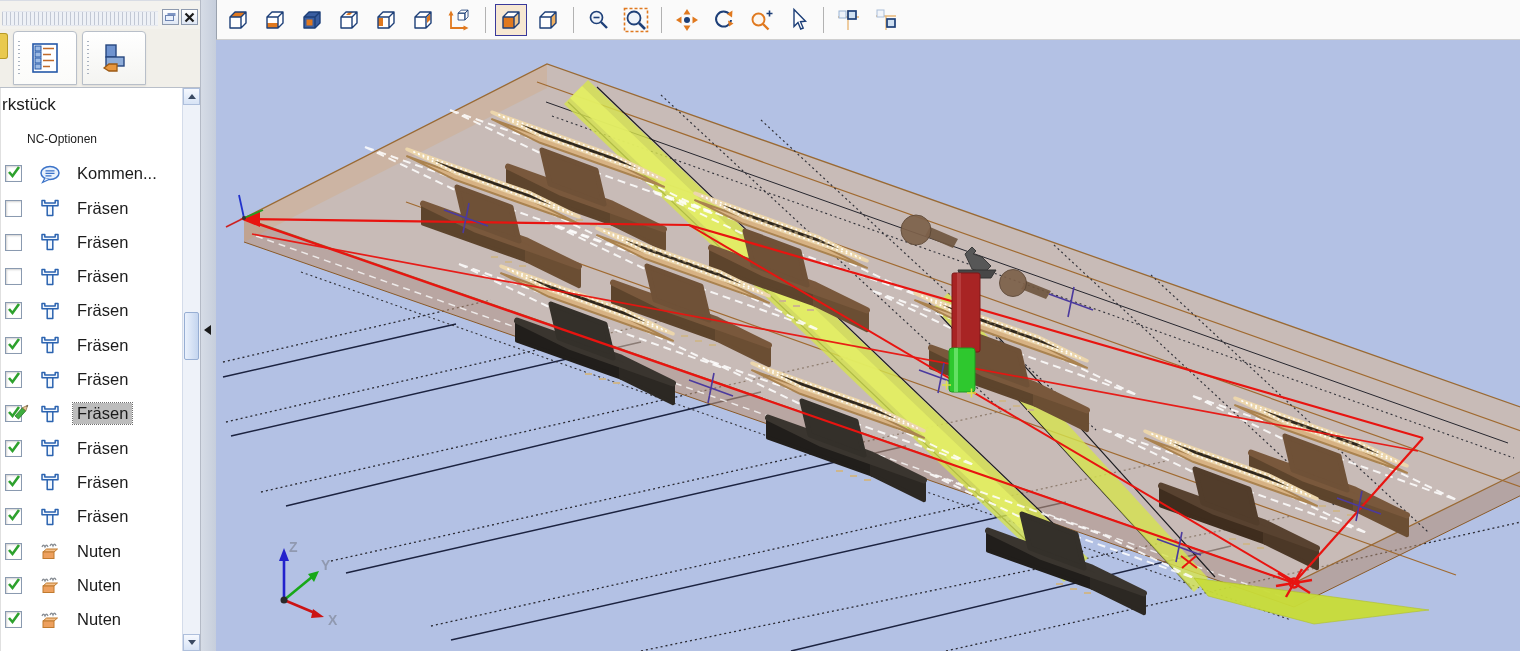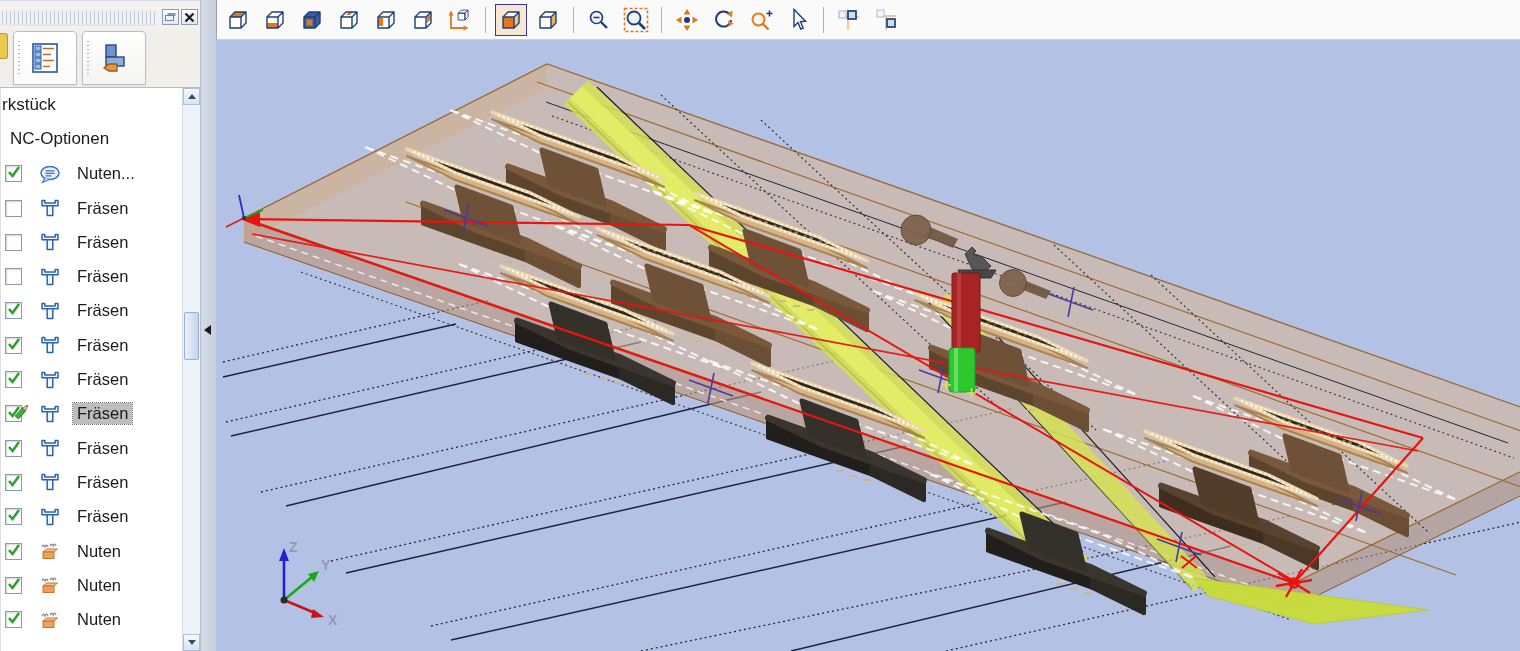--- a/index.html
+++ b/index.html
@@ -18,21 +18,21 @@
   .tab{width:62px;height:52px;margin-right:5px;background:linear-gradient(#ffffff,#f4f4f1);border:1px solid #b8bfc9;border-radius:4px 4px 0 0;display:grid;place-items:center;position:relative;box-shadow:0 1px 2px rgba(0,0,0,.08);}
   .tab::before{content:"";position:absolute;left:4px;top:9px;bottom:9px;width:2px;
     background:repeating-linear-gradient(#a9b2bf 0 1px,transparent 1px 4px);}
   .tab.active{background:linear-gradient(#ffffff,#fbfbf9);}
 
   
   .tree{flex:1;background:#ffffff;position:relative;overflow:hidden;border-left:1px solid #e0e0e0;}
   .trow{height:34.3px;display:flex;align-items:center;position:relative;width:181px;color:#1b1b1b;font-size:16.5px;}
   .trow .tlabel{padding:1px 4px;white-space:nowrap;}
   .trow.root .tlabel{margin-left:-3px;font-size:17px;}
-  .trow.group .tlabel{margin-left:5px;font-size:17px;}
+  .trow.group .tlabel{margin-left:22px;font-size:12px;}
   .trow.sel .tlabel{background:#bdbdbd;outline:1px dotted #6e6e6e;}
   .cb{width:15px;height:15px;border:1px solid #8a9ab0;background:#fff;margin-left:4px;flex:none;position:relative;box-shadow:inset 1px 1px 2px rgba(0,0,0,.18);}
   .cb svg{position:absolute;left:0px;top:-3px;}
   .ticon{margin-left:17px;width:22px;height:22px;flex:none;display:grid;place-items:center;}
   .tlabel{margin-left:12px;}
   .picon{position:absolute;left:12px;top:4px;width:20px;height:20px;}
 
   
   .sb{position:absolute;right:0;top:0;bottom:0;width:17px;background:#eef2f9;border-left:1px solid #d4dcea;}
   .sb-btn{position:absolute;left:0;right:0;height:17px;background:linear-gradient(#f6f9fe,#d7e3f6);border:1px solid #aebfdc;box-sizing:border-box;display:grid;place-items:center;}
@@ -113,21 +113,21 @@
               <path d="M3,9 l3.5,4 L13,4" stroke="#2da12d" stroke-width="2.6" fill="none"></path>
             </svg>
           </span>
           <span class="ticon">
             <svg width="23" height="20">
               <ellipse cx="11" cy="9" rx="9" ry="6.5" fill="#e8f1fc" stroke="#3a72c8" stroke-width="1.5"></ellipse>
               <path d="M6,14 l-2.5,4.5 l6.5,-3" fill="#e8f1fc" stroke="#3a72c8" stroke-width="1.2"></path>
               <path d="M6.5,6.8h9 M6.5,9.3h9 M6.5,11.8h6" stroke="#3a72c8" stroke-width="1.2"></path>
             </svg>
           </span>
-          <span class="tlabel">Nuten...</span>
+          <span class="tlabel">Kommen...</span>
         </div>
         <div class="trow op">
           <span class="cb"></span>
           <span class="ticon">
             <svg width="22" height="22">
               <g stroke="#2b63b0" fill="#f2f7fd" stroke-width="1.5" stroke-linejoin="round">
                 <path d="M3,8.7 V3.5 h2.8 v2.6 h10.4 V3.5 h2.8 v5.2 z"></path>
                 <rect x="8.2" y="8.7" width="5.6" height="9.8"></rect>
               </g>
             </svg>

